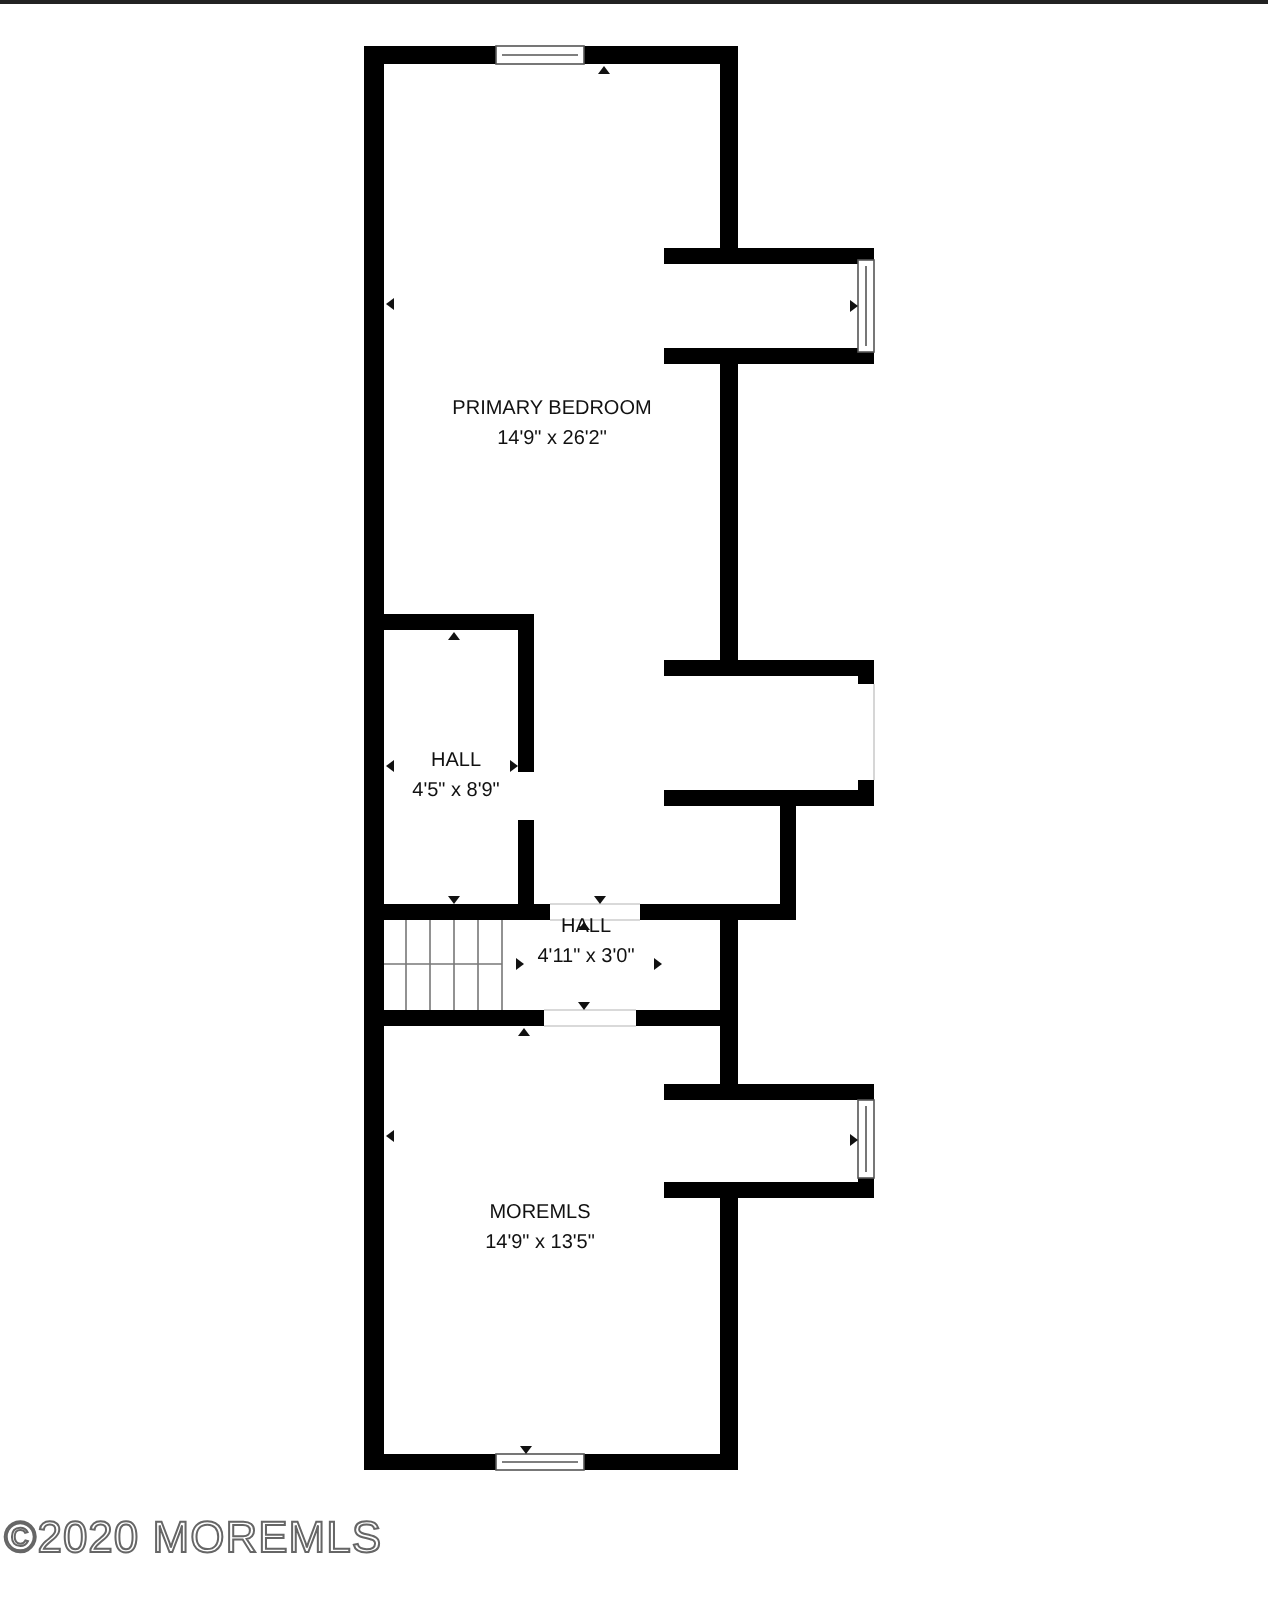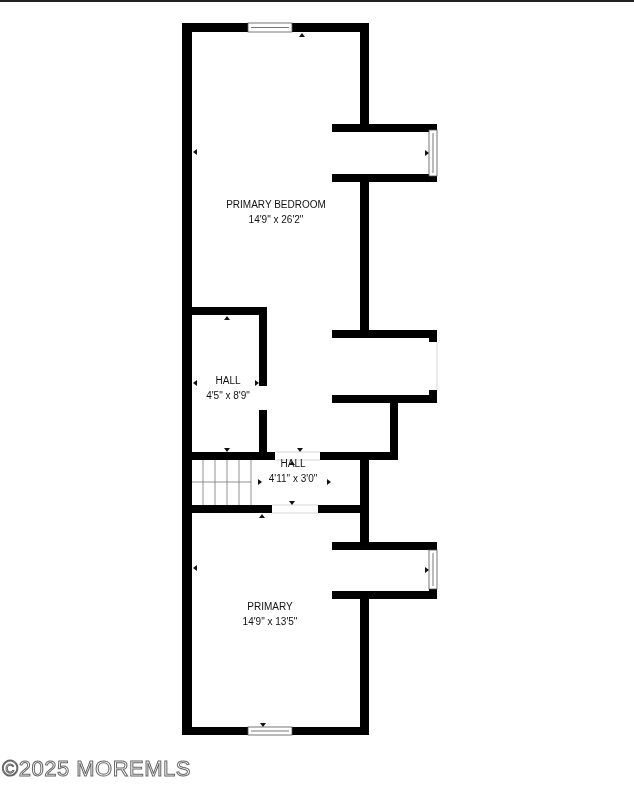--- a/index.html
+++ b/index.html
@@ -130,17 +130,17 @@
   <div>HALL</div>
   <div>4'5" x 8'9"</div>
 </div>
 
 <div class="room-label" style="left:293px; top:456px;">
   <div>HALL</div>
   <div>4'11" x 3'0"</div>
 </div>
 
 <div class="room-label" style="left:270px; top:599px;">
-  <div>PRIMARY</div>
+  <div>MOREMLS</div>
   <div>14'9" x 13'5"</div>
 </div>
 
-<div class="watermark">©2025 MOREMLS</div>
+<div class="watermark">©2020 MOREMLS</div>
 
 </body></html>

